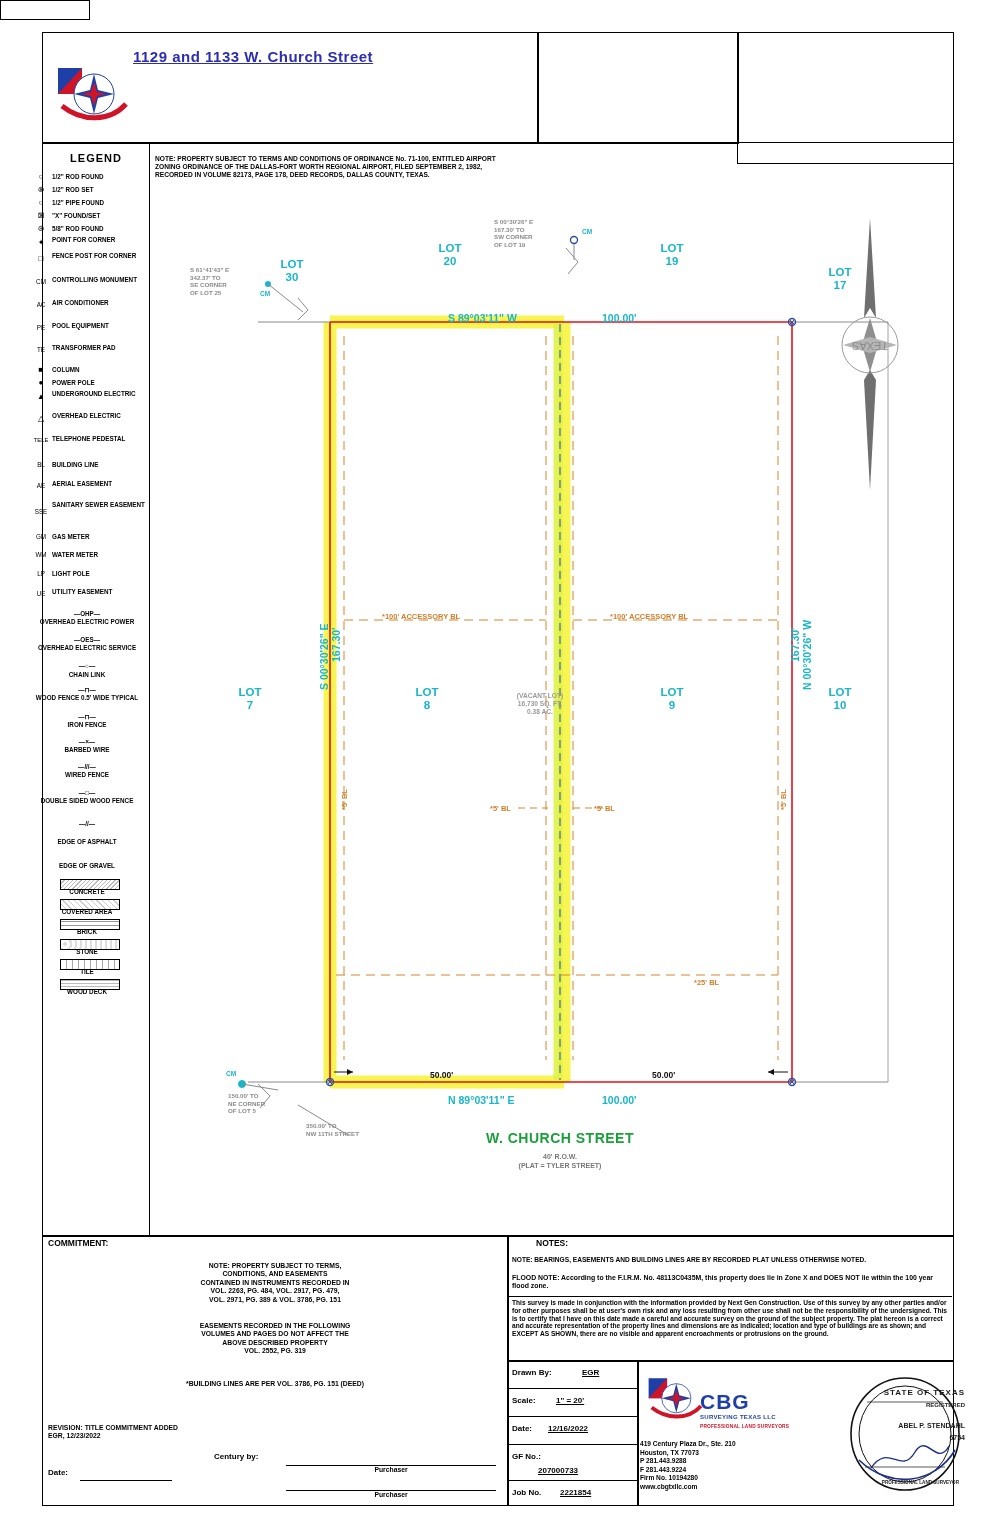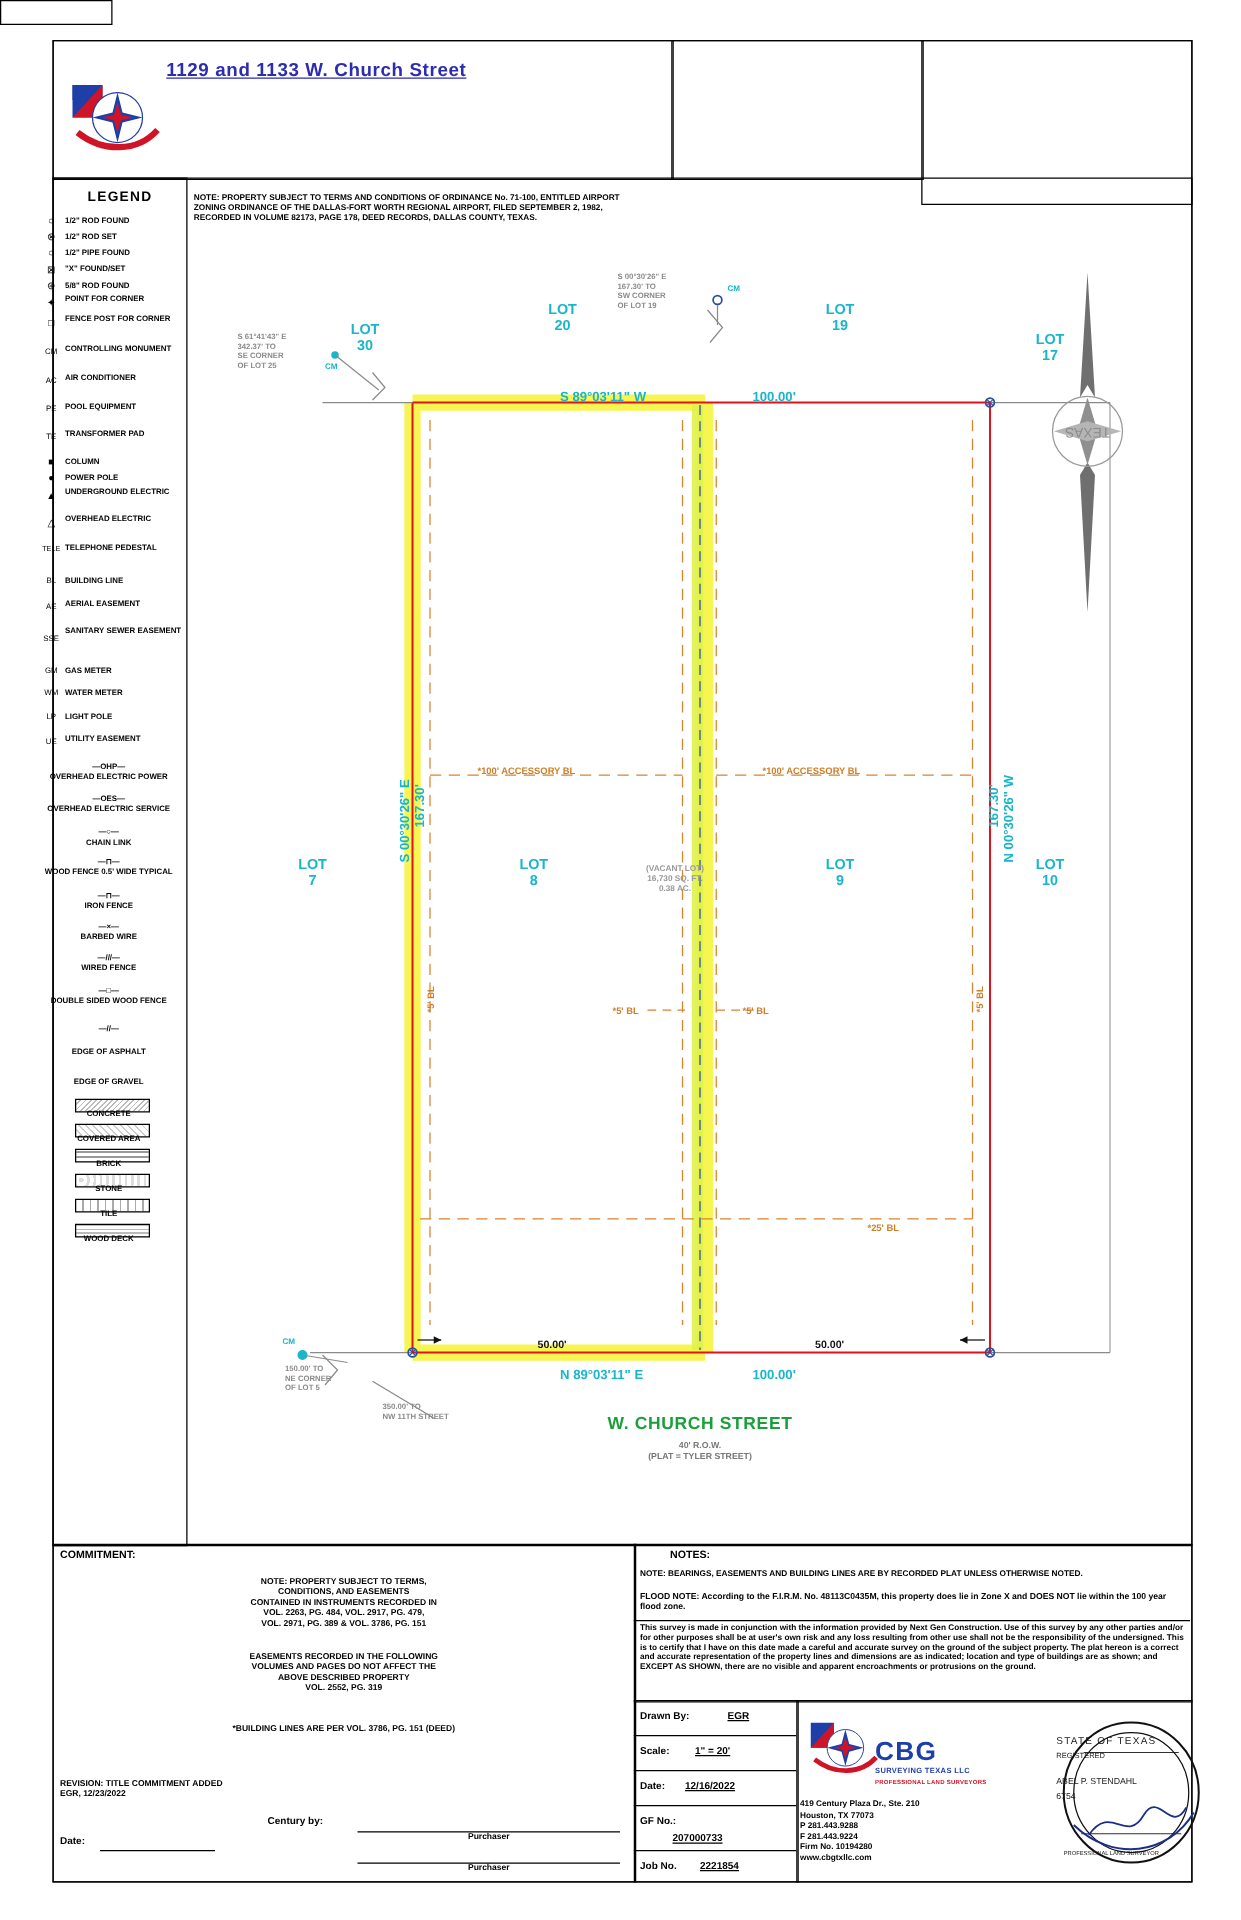--- a/index.html
+++ b/index.html
@@ -34,21 +34,21 @@
   .bt-body{position:absolute;font-size:6.8px;font-weight:bold;line-height:8.4px;}
   .fld{position:absolute;font-size:8px;font-weight:bold;}
   .fldv{position:absolute;font-size:8px;font-weight:bold;text-decoration:underline;}
   .ul{border-bottom:1px solid #000;}
   
   #cbg-name{left:700px;top:1390px;font-size:21px;font-weight:bold;color:#1f3fa8;letter-spacing:1px;}
   #cbg-sub{left:700px;top:1414px;font-size:6px;font-weight:bold;color:#1f3fa8;letter-spacing:.3px;}
   #cbg-addr{left:640px;top:1440px;width:180px;font-size:6.6px;font-weight:bold;line-height:8.6px;color:#000;}
   
   #seal{position:absolute;left:845px;top:1372px;width:120px;height:130px;}
-  .sealtxt{position:absolute;text-align:left;font-size:6.2px;font-weight:normal;color:#1b1b1b;}
+  .sealtxt{position:absolute;text-align:right;font-size:6.2px;font-weight:bold;color:#1b1b1b;}
 </style>
 </head>
 <body>
 
 <div id="page">
 
   <div class="frame" style="left:42px;top:32px;width:910px;height:1472px;"></div>
 
   <div class="frame" style="left:42px;top:32px;width:495px;height:110px;"></div>
   <div class="frame" style="left:537px;top:32px;width:200px;height:110px;"></div>

